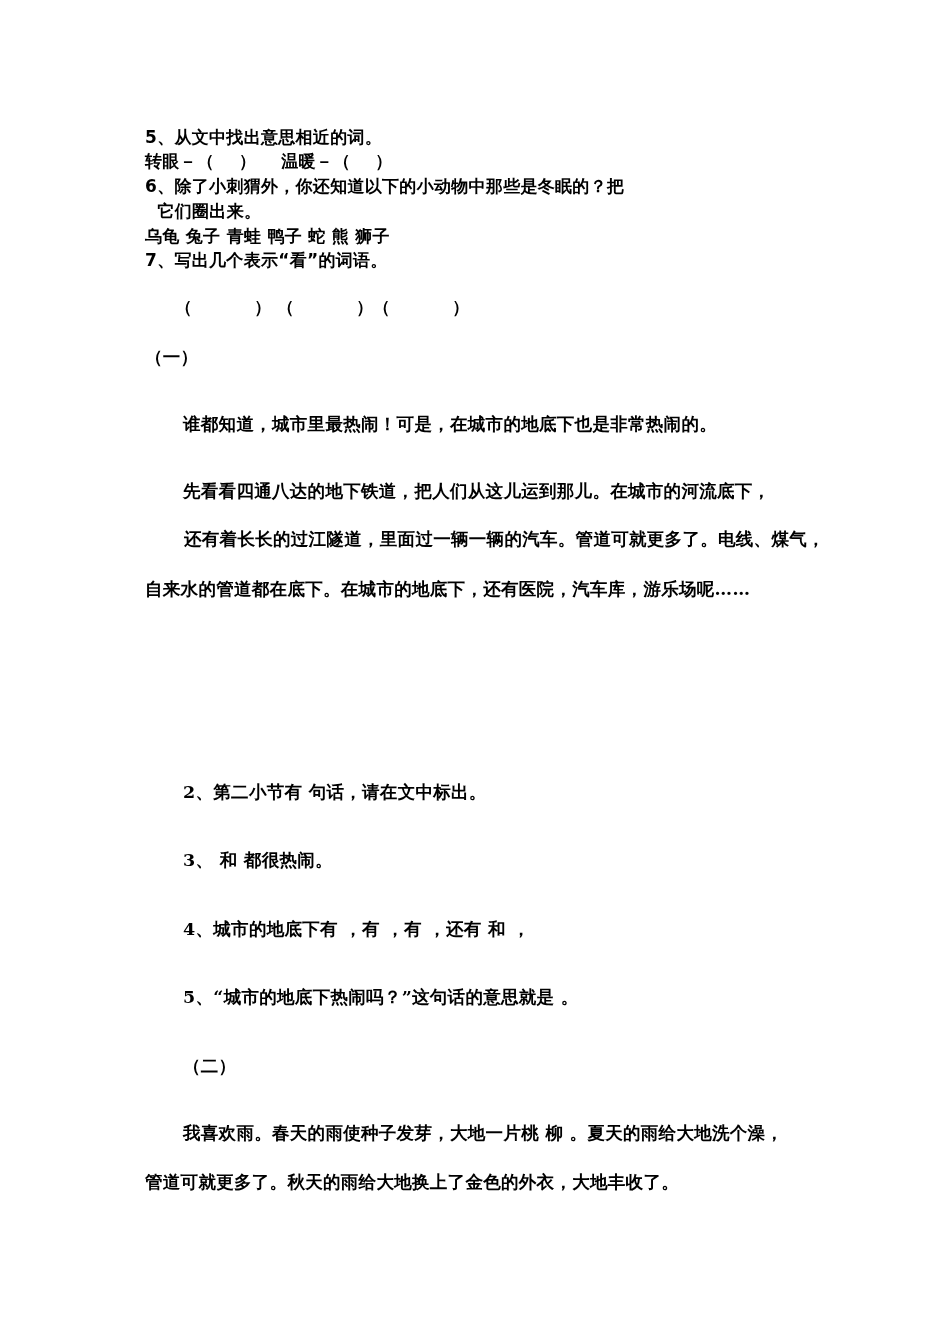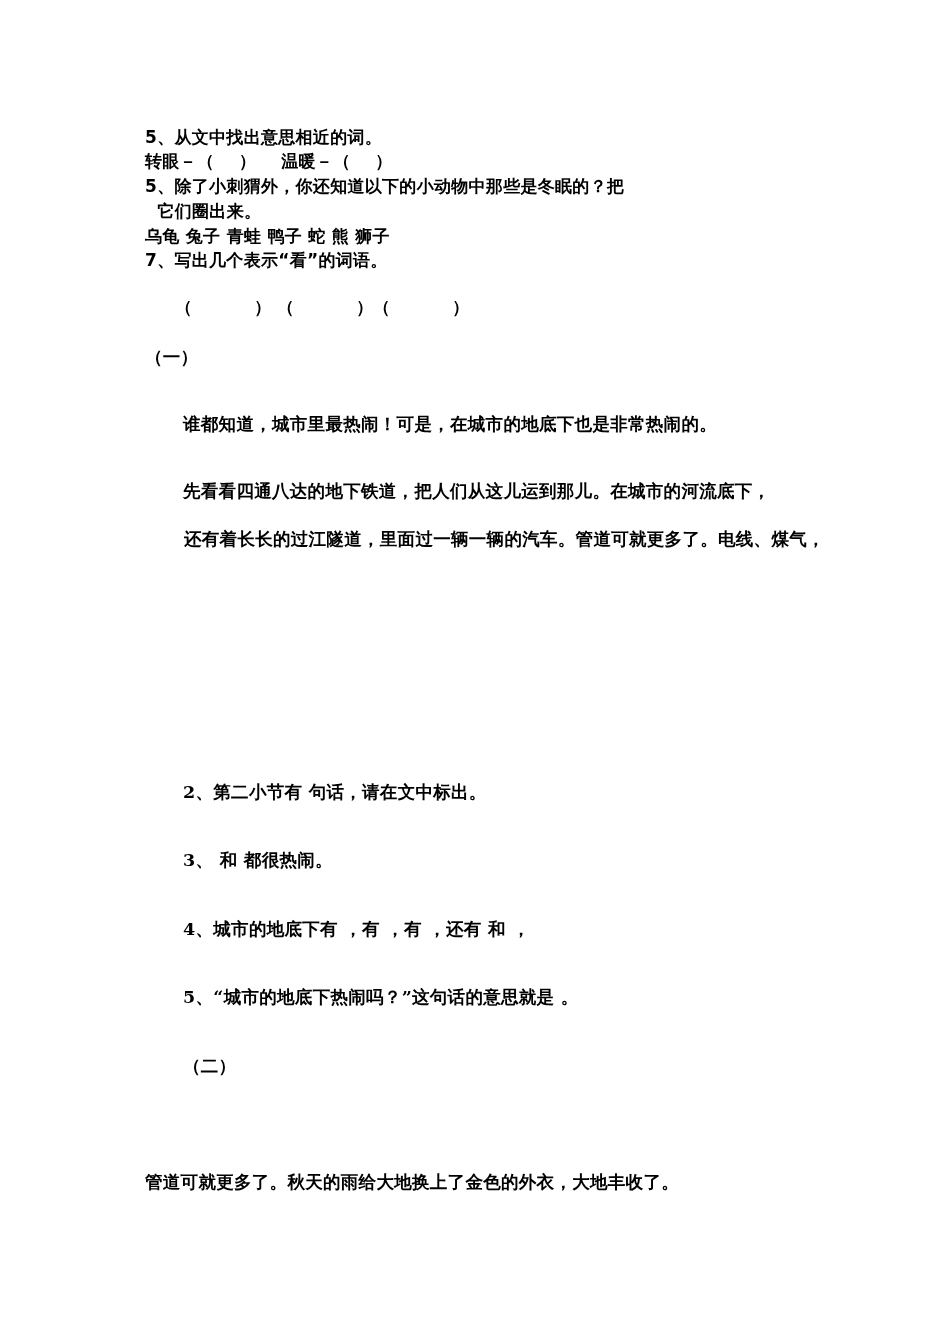--- a/index.html
+++ b/index.html
@@ -42,38 +42,40 @@
       display: inline-block;
     }
   </style>
 </head>
 <body>
 
 <div class="page">
 
   <div class="line sans" style="left:145px; top:126px;">5、从文中找出意思相近的词。</div>
   <div class="line sans" style="left:145px; top:150px; white-space:pre;">转眼－（    ）    温暖－（    ）</div>
-  <div class="line sans" style="left:145px; top:175px;">5、除了小刺猬外，你还知道以下的小动物中那些是冬眠的？把</div>
+  <div class="line sans" style="left:145px; top:175px;">6、除了小刺猬外，你还知道以下的小动物中那些是冬眠的？把</div>
   <div class="line sans" style="left:145px; top:200px; white-space:pre;">  它们圈出来。</div>
   <div class="line sans" style="left:145px; top:225px;">乌龟 兔子 青蛙 鸭子 蛇 熊 狮子</div>
   <div class="line sans" style="left:145px; top:249px;">7、写出几个表示“看”的词语。</div>
   <div class="line sans paren-row" style="left:150px; top:274px; white-space:pre;">
     <span style="width:102px;">（          ）</span><span style="width:96px;">（          ）</span><span>（          ）</span>
   </div>
 
   <div class="line serif" style="left:145px; top:346px;">（一）</div>
 
   <div class="line serif" style="left:183px; top:413px;">谁都知道，城市里最热闹！可是，在城市的地底下也是非常热闹的。</div>
 
   <div class="line serif" style="left:183px; top:480px;">先看看四通八达的地下铁道，把人们从这儿运到那儿。在城市的河流底下，</div>
   <div class="line serif" style="left:145px; top:528px;margin-left:39px;">还有着长长的过江隧道，里面过一辆一辆的汽车。管道可就更多了。电线、煤气，</div>
+  <div class="line serif" style="left:145px; top:578px;">自来水的管道都在底下。在城市的地底下，还有医院，汽车库，游乐场呢……</div>
 
 
   <div class="line serif" style="left:183px; top:781px;">2、第二小节有 句话，请在文中标出。</div>
   <div class="line serif" style="left:183px; top:849px;">3、 和 都很热闹。</div>
   <div class="line serif" style="left:183px; top:918px;">4、城市的地底下有 ，有 ，有 ，还有 和 ，</div>
   <div class="line serif" style="left:183px; top:986px;">5、“城市的地底下热闹吗？”这句话的意思就是 。</div>
 
   <div class="line serif" style="left:183px; top:1055px;">（二）</div>
 
+  <div class="line serif" style="left:183px; top:1122px;">我喜欢雨。春天的雨使种子发芽，大地一片桃 柳 。夏天的雨给大地洗个澡，</div>
   <div class="line serif" style="left:145px; top:1171px;">管道可就更多了。秋天的雨给大地换上了金色的外衣，大地丰收了。</div>
 
 </div>
 
 </body></html>

